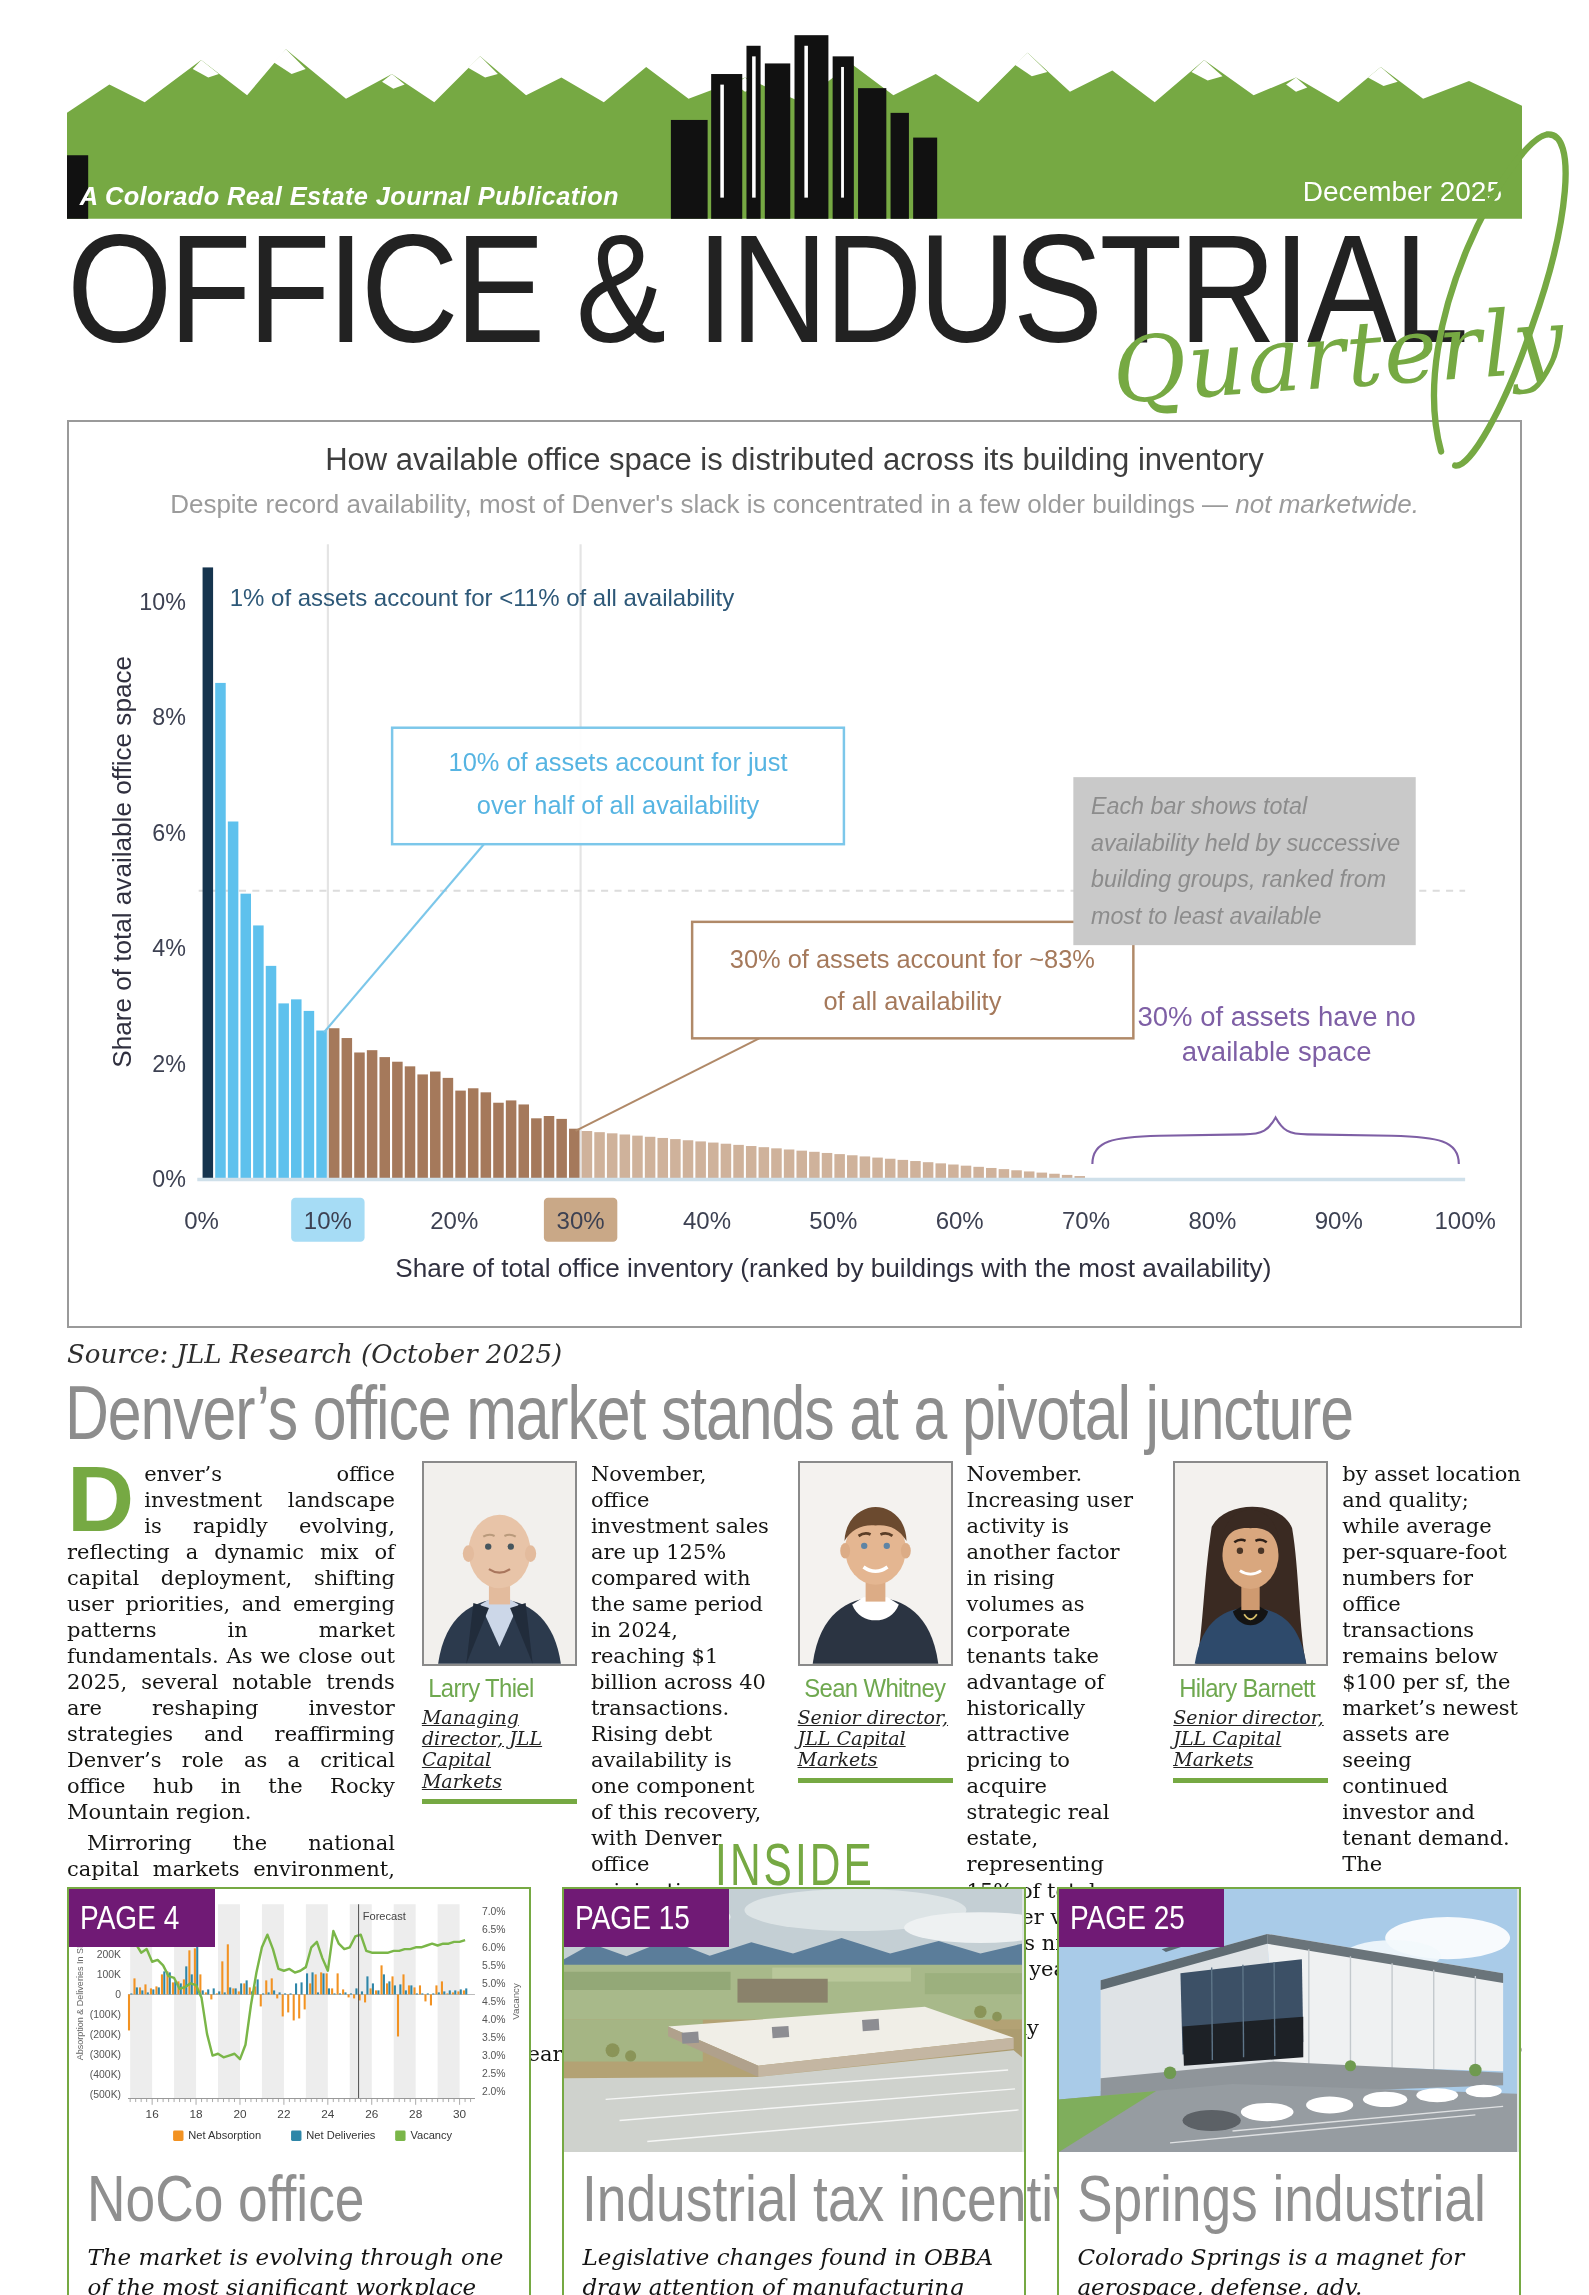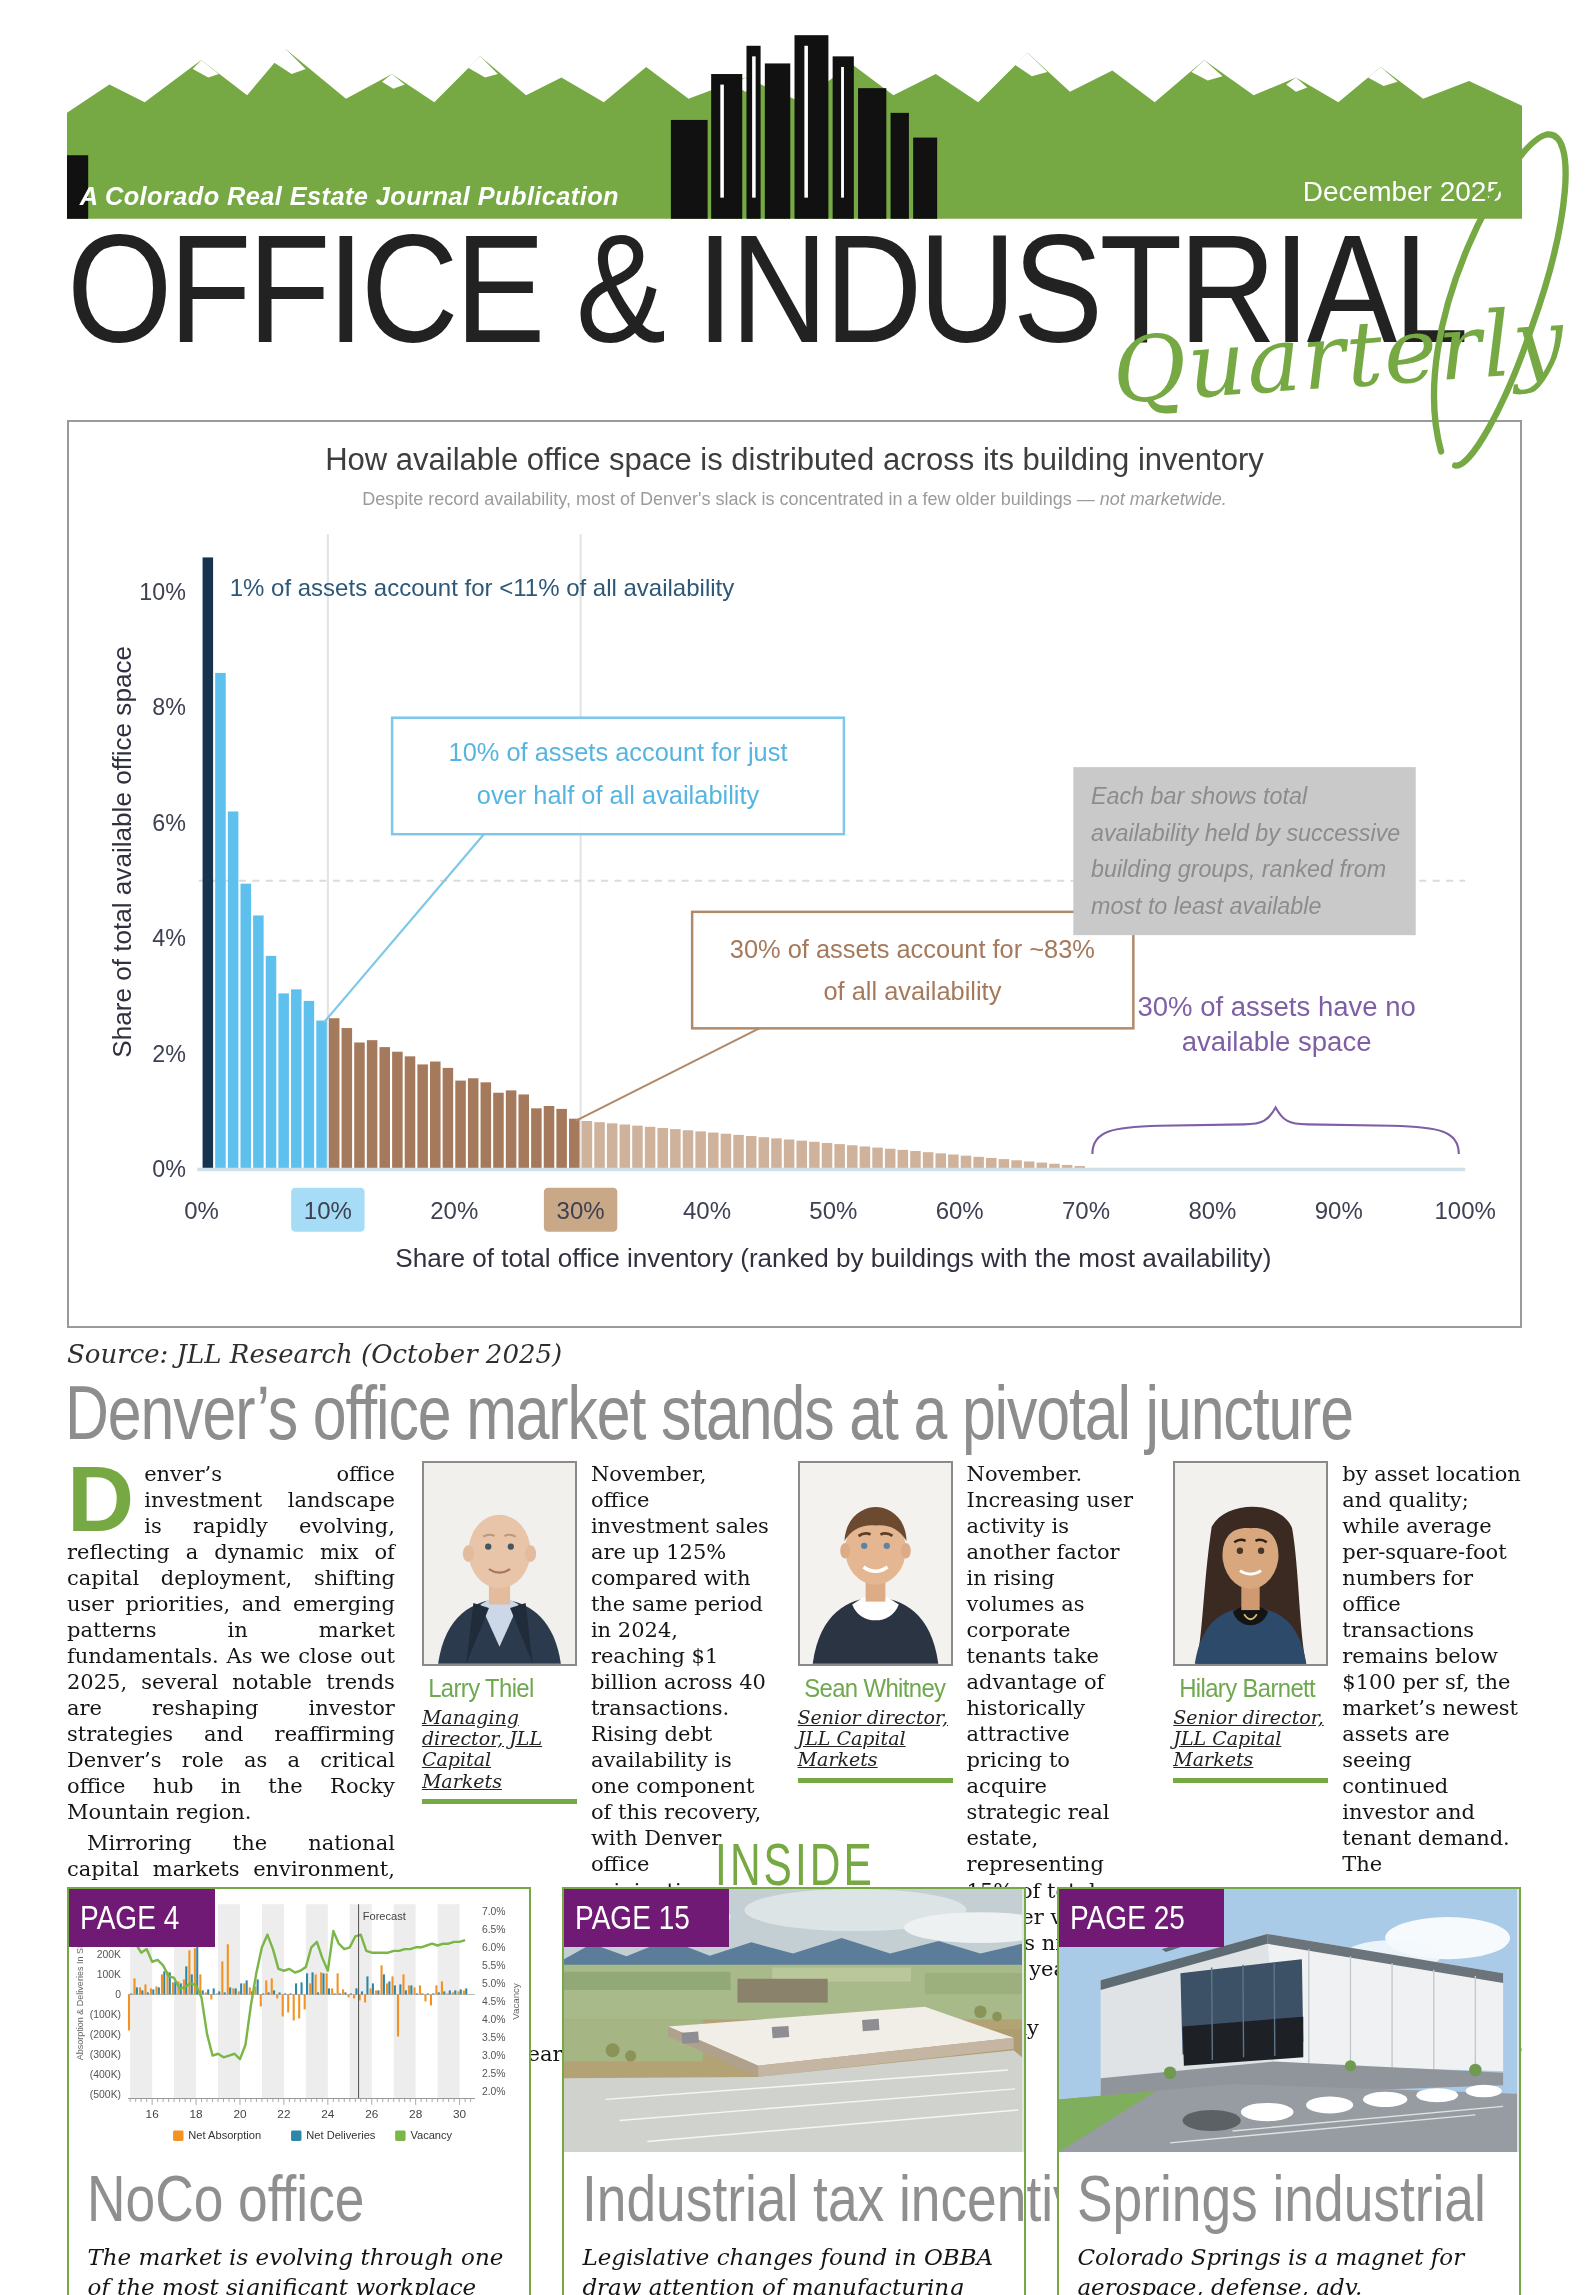--- a/index.html
+++ b/index.html
@@ -12,21 +12,21 @@
   .banner-svg{position:absolute;left:0;top:0;}
   .pub-line{position:absolute;left:12.7px;top:147px;color:#fff;font-style:italic;font-weight:bold;font-size:25.4px;letter-spacing:0.4px;}
   .issue-date{position:absolute;right:20px;top:141px;color:#fff;font-size:28px;}
   .main-title{position:absolute;left:0;top:177px;font-size:154px;line-height:1;color:#222;transform:scaleX(.88);transform-origin:left;white-space:nowrap;letter-spacing:-4.2px;}
   .script-title{position:absolute;left:1045px;top:268px;font-family:"DejaVu Serif",serif;font-style:italic;font-size:90px;color:#76a943;transform:rotate(-4deg);letter-spacing:1.4px;}
   .q-loop{position:absolute;left:1427px;top:113px;z-index:5;}
 
   
   .chart-panel{position:absolute;left:67px;top:420px;width:1455px;height:908px;border:2.8px solid #9a9a9a;background:#fff;box-sizing:border-box;}
   .chart-title{margin:20px 0 0 0;text-align:center;font-size:31px;color:#3d3d3d;font-weight:400;}
-  .chart-subtitle{margin:11.3px 0 0 0;text-align:center;font-size:18px;color:#9b9b9b;}
+  .chart-subtitle{margin:11.3px 0 0 0;text-align:center;font-size:26px;color:#9b9b9b;}
   .chart-subtitle em{font-style:italic;}
   #feature-chart-svg{display:block;margin:2.8px auto 0 auto;}
   .source-line{position:absolute;left:67px;top:1339px;font-family:"DejaVu Serif",serif;font-style:italic;font-size:26px;color:#2e2e2e;}
 
   
   .headline{position:absolute;left:65px;top:1369px;width:1526px;font-size:76px;color:#8d8d8d;transform:scaleX(.80);transform-origin:left;white-space:nowrap;letter-spacing:-1.4px;}
 
   
   .article{position:absolute;left:67px;top:1461px;width:1455px;display:flex;gap:27px;}
   .body-serif{font-family:"DejaVu Serif",serif;font-size:21px;line-height:1.24;color:#151513;}

